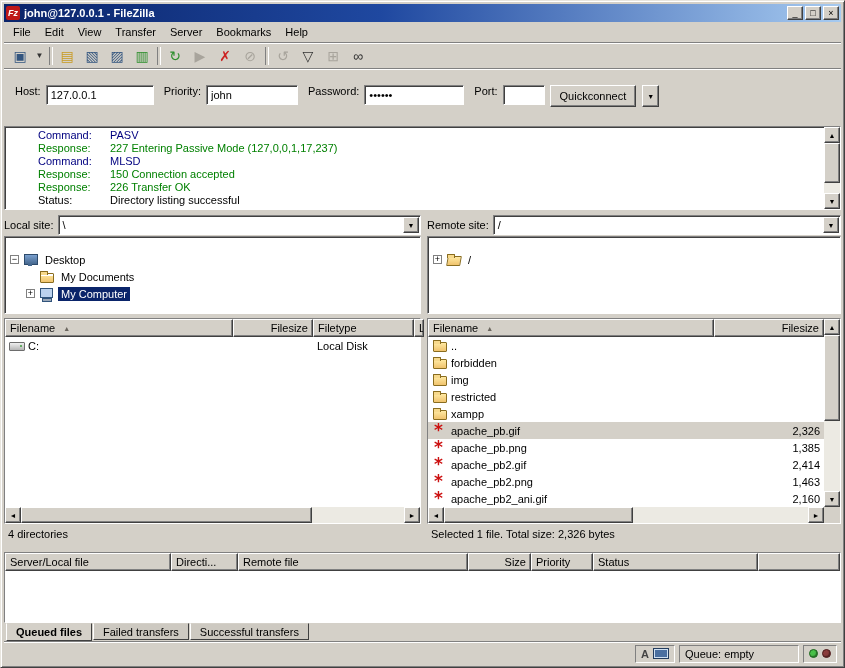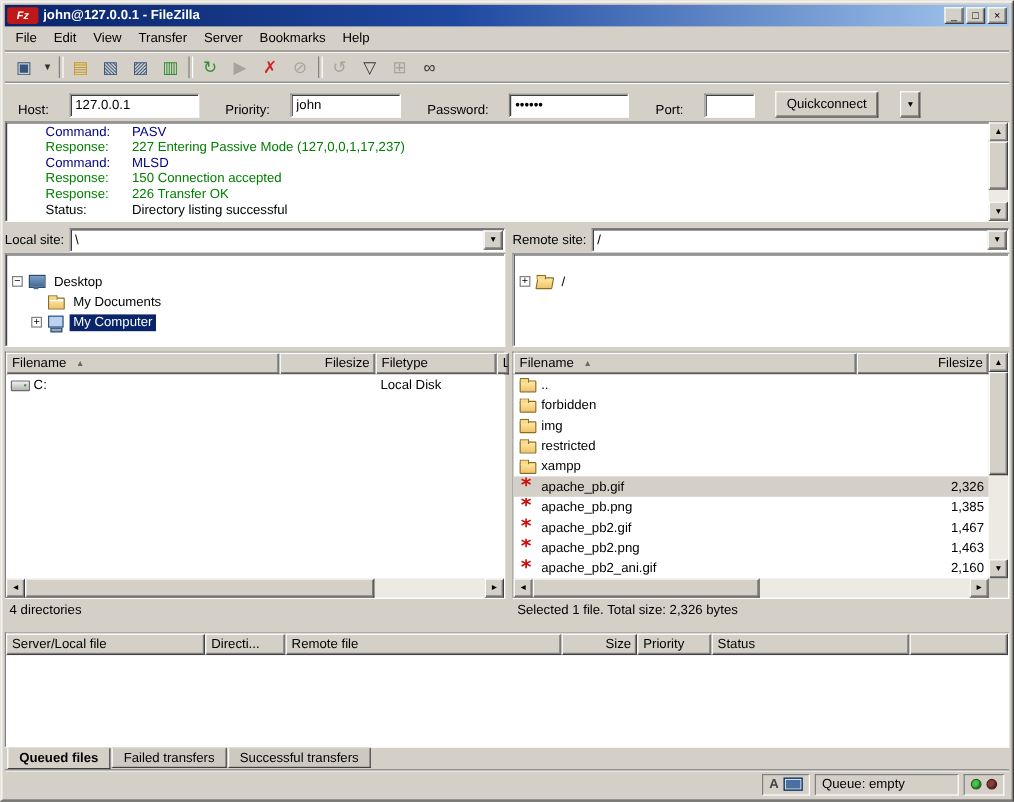--- a/index.html
+++ b/index.html
@@ -6,42 +6,42 @@
   body { margin: 0; background: #555; font-family: "Liberation Sans", sans-serif; }
   .window {
     width: 845px; height: 668px; background: #d4d0c8; color: #000;
     font-size: 11px; display: flex; flex-direction: column; padding: 3px;
     border: 1px solid; border-color: #e8e5de #404040 #404040 #e8e5de;
     box-shadow: inset 1px 1px 0 #fff, inset -1px -1px 0 #808080;
   }
   
   .titlebar { flex: 0 0 18px; background: linear-gradient(90deg,#0a246a 0%,#1f48a0 45%,#a6caf0 100%);
     display: flex; align-items: center; gap: 4px; padding: 0 2px; }
-  .app-icon { width: 26px; height: 14px; background: #bf1818; color: #fff; font-weight: bold; font-style: italic;
+  .app-icon { width: 14px; height: 14px; background: #bf1818; color: #fff; font-weight: bold; font-style: italic;
     font-size: 9px; display: flex; align-items: center; justify-content: center; border-radius: 2px; }
   .title-text { color: #fff; font-weight: bold; flex: 1; white-space: nowrap; overflow: hidden; }
   .win-controls { display: flex; gap: 2px; }
   .win-btn { width: 16px; height: 14px; background: #d4d0c8; border: 1px solid;
     border-color: #fff #404040 #404040 #fff; box-shadow: inset -1px -1px 0 #808080;
     font-size: 9px; line-height: 9px; display: flex; align-items: center; justify-content: center; cursor: default; }
   
   .menubar { flex: 0 0 20px; display: flex; align-items: center; padding-left: 2px; }
   .menu-item { padding: 3px 7px; cursor: default; }
   .toolbar { flex: 0 0 26px; display: flex; align-items: center; gap: 1px; padding: 1px 4px;
     border-top: 1px solid #808080; box-shadow: inset 0 1px 0 #fff; }
   .tbtn { width: 24px; height: 22px; display: flex; align-items: center; justify-content: center;
     background: transparent; border: 1px solid transparent; font-size: 14px; cursor: default; }
   .tbtn.narrow { width: 13px; font-size: 8px; }
   .tbtn.sep { width: 7px; pointer-events: none; }
   .tbtn.sep::before { content: ""; width: 2px; height: 18px; border-left: 1px solid #808080; border-right: 1px solid #fff; }
   .tint-blue { color: #33557f; } .tint-yellow { color: #c89a20; } .tint-green { color: #2d8f2d; }
   .tint-red { color: #cc2222; } .tint-dark { color: #333; } .tint-gray { color: #8f8b83; }
   .tbtn.disabled { color: #a8a49c; }
   
-  .quickbar { flex: 0 0 30px; display: flex; align-items: flex-end; gap: 17px; padding: 0 6px;
+  .quickbar { flex: 0 0 30px; display: flex; align-items: flex-start; gap: 5px; padding: 16px 6px;
     border-top: 1px solid #808080; box-shadow: inset 0 1px 0 #fff; }
   .qlabel { white-space: nowrap; margin-left: 5px; }
   .qinput { height: 20px; background: #fff; border: 1px solid #808080; border-right-color: #fff; border-bottom-color: #fff;
     box-shadow: inset 1px 1px 0 #404040; padding: 2px 4px; font: 11px "Liberation Sans", sans-serif; }
   .w-host { width: 108px; } .w-user { width: 92px; } .w-pass { width: 100px; } .w-port { width: 42px; }
   .qbtn { height: 22px; padding: 2px 9px; background: #d4d0c8; font: 11px "Liberation Sans", sans-serif;
     border: 1px solid; border-color: #fff #404040 #404040 #fff; box-shadow: inset -1px -1px 0 #808080; cursor: default; }
   .qbtn-drop { width: 17px; padding: 0; font-size: 7px; margin-left: 1px; }
   
   .spacer3 { flex: 0 0 3px; } .spacer4 { flex: 0 0 4px; } .spacer8 { flex: 0 0 8px; }
@@ -484,21 +484,21 @@
                   <span>apache_pb.png</span>
                 </span>
                 <span class="fcell wr-size num">1,385</span>
               </div>
 
               <div class="frow">
                 <span class="fcell wr-name">
                   <span class="ficon icon-image"></span>
                   <span>apache_pb2.gif</span>
                 </span>
-                <span class="fcell wr-size num">1,467</span>
+                <span class="fcell wr-size num">2,414</span>
               </div>
 
               <div class="frow">
                 <span class="fcell wr-name">
                   <span class="ficon icon-image"></span>
                   <span>apache_pb2.png</span>
                 </span>
                 <span class="fcell wr-size num">1,463</span>
               </div>
 

